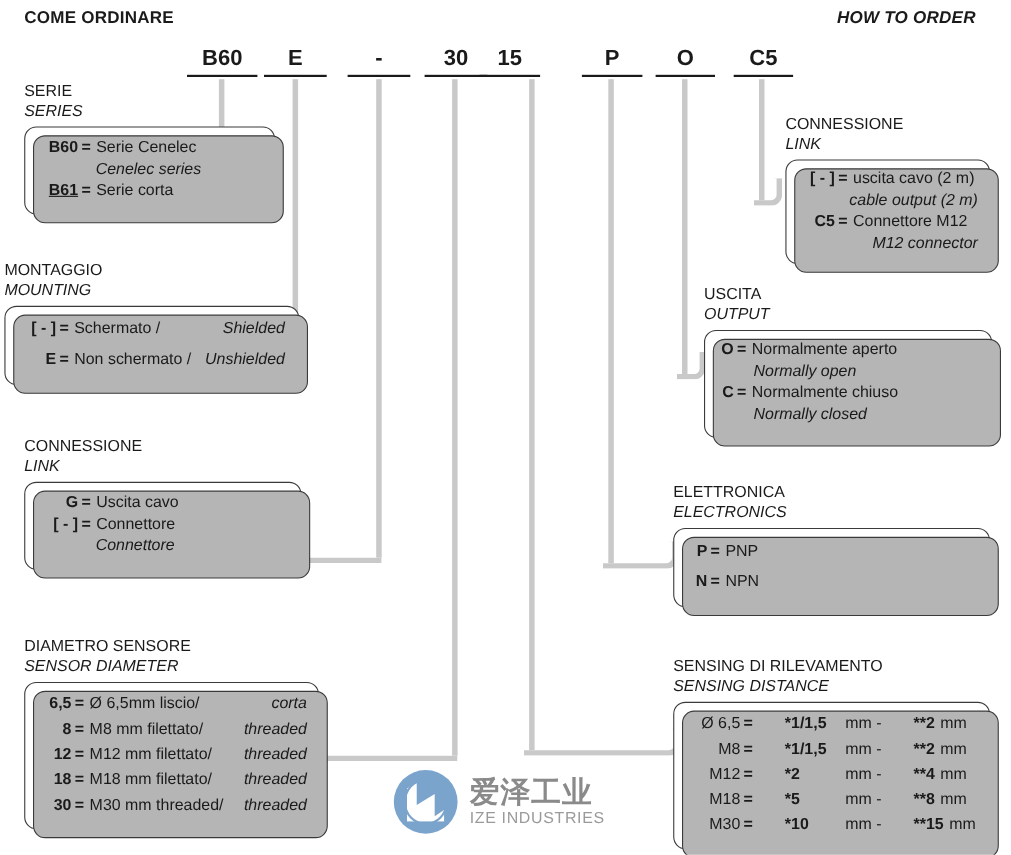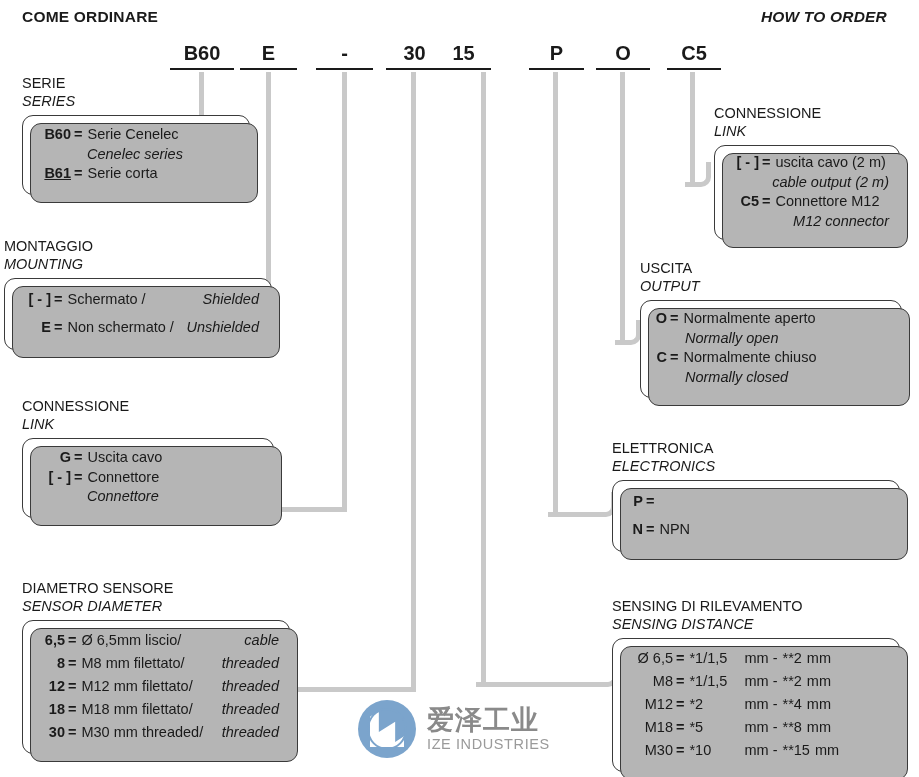--- a/index.html
+++ b/index.html
@@ -98,21 +98,21 @@
   }
   .row .eq { font-weight: bold; padding: 0 5px 0 3px; }
   .row .v  { flex: 1 1 auto; }
   .sub {
     font-style: italic;
     font-size: 14.5px;
     line-height: 19.5px;
     white-space: nowrap;
   }
   .it { font-style: italic; }
-  .bd { font-weight: normal; }
+  .bd { font-weight: bold; margin-left: 24px; }
 
   
   #watermark {
     position: absolute;
     left: 358px; top: 700px;
     display: flex; align-items: center;
     z-index: 1;
     pointer-events: none;
   }
   #wm-mark {
@@ -254,21 +254,21 @@
 <div class="box-group" style="left:22px; top:580px; width:268px;">
   <div class="cap">
     <div>DIAMETRO SENSORE</div>
     <div class="it">SENSOR DIAMETER</div>
   </div>
   <div class="box" style="padding:8px 10px 9px 10px;">
     <div class="row" style="line-height:23px;align-items:center;">
       <span class="k" style="width:32px;">6,5</span>
       <span class="eq">=</span>
       <span class="v">Ø 6,5mm liscio/</span>
-      <span class="it">cable</span>
+      <span class="it">corta</span>
     </div>
     <div class="row" style="line-height:23px;">
       <span class="k" style="width:32px;">8</span>
       <span class="eq">=</span>
       <span class="v">M8  mm  filettato/</span>
       <span class="it">threaded</span>
     </div>
     <div class="row" style="line-height:23px;">
       <span class="k" style="width:32px;">12</span>
       <span class="eq">=</span>
@@ -334,20 +334,21 @@
 
 <div class="box-group" style="left:612px; top:440px; width:288px;">
   <div class="cap">
     <div>ELETTRONICA</div>
     <div class="it">ELECTRONICS</div>
   </div>
   <div class="box" style="padding:11px 12px 12px 12px;">
     <div class="row" style="margin-bottom:8px;">
       <span class="k" style="width:18px;">P</span>
       <span class="eq">=</span>
+      <span class="v">PNP</span>
     </div>
     <div class="row">
       <span class="k" style="width:18px;">N</span>
       <span class="eq">=</span>
       <span class="v">NPN</span>
     </div>
   </div>
 </div>
 
 <div class="box-group" style="left:612px; top:598px; width:288px;">

